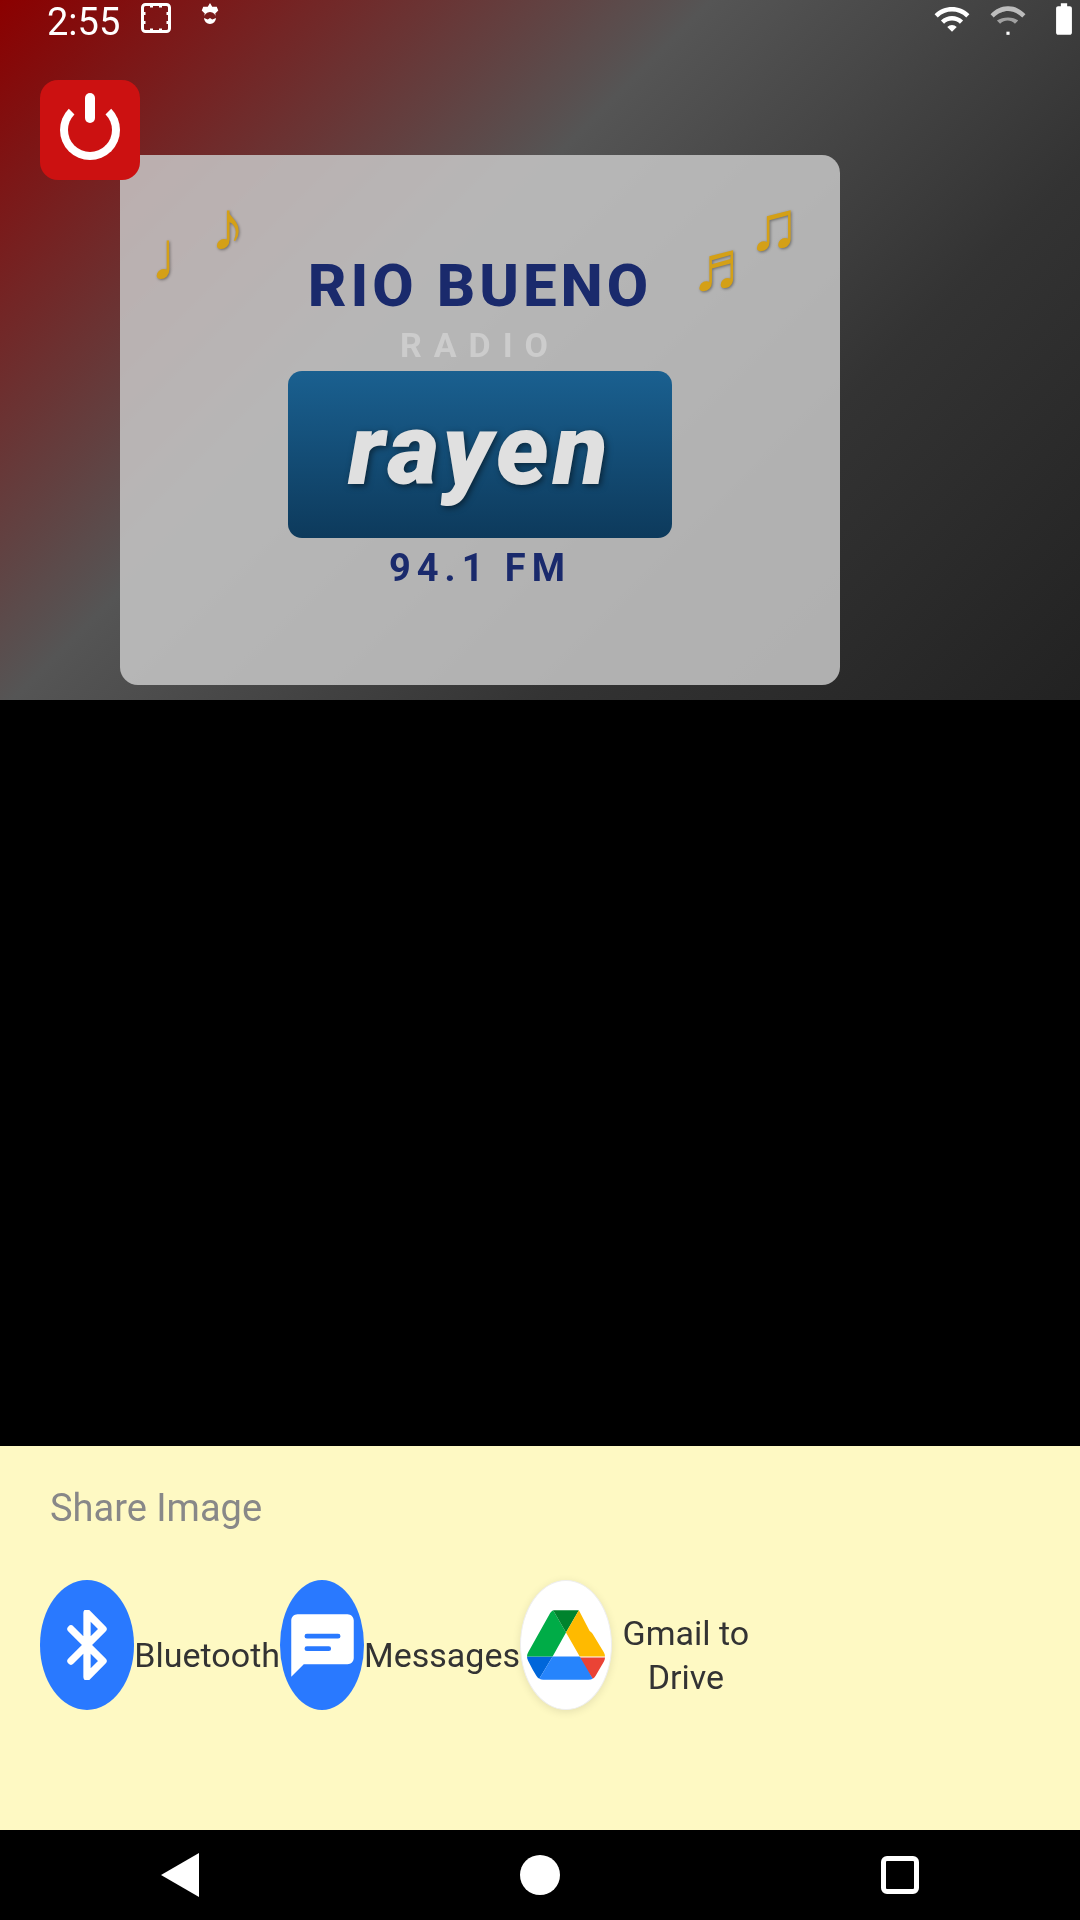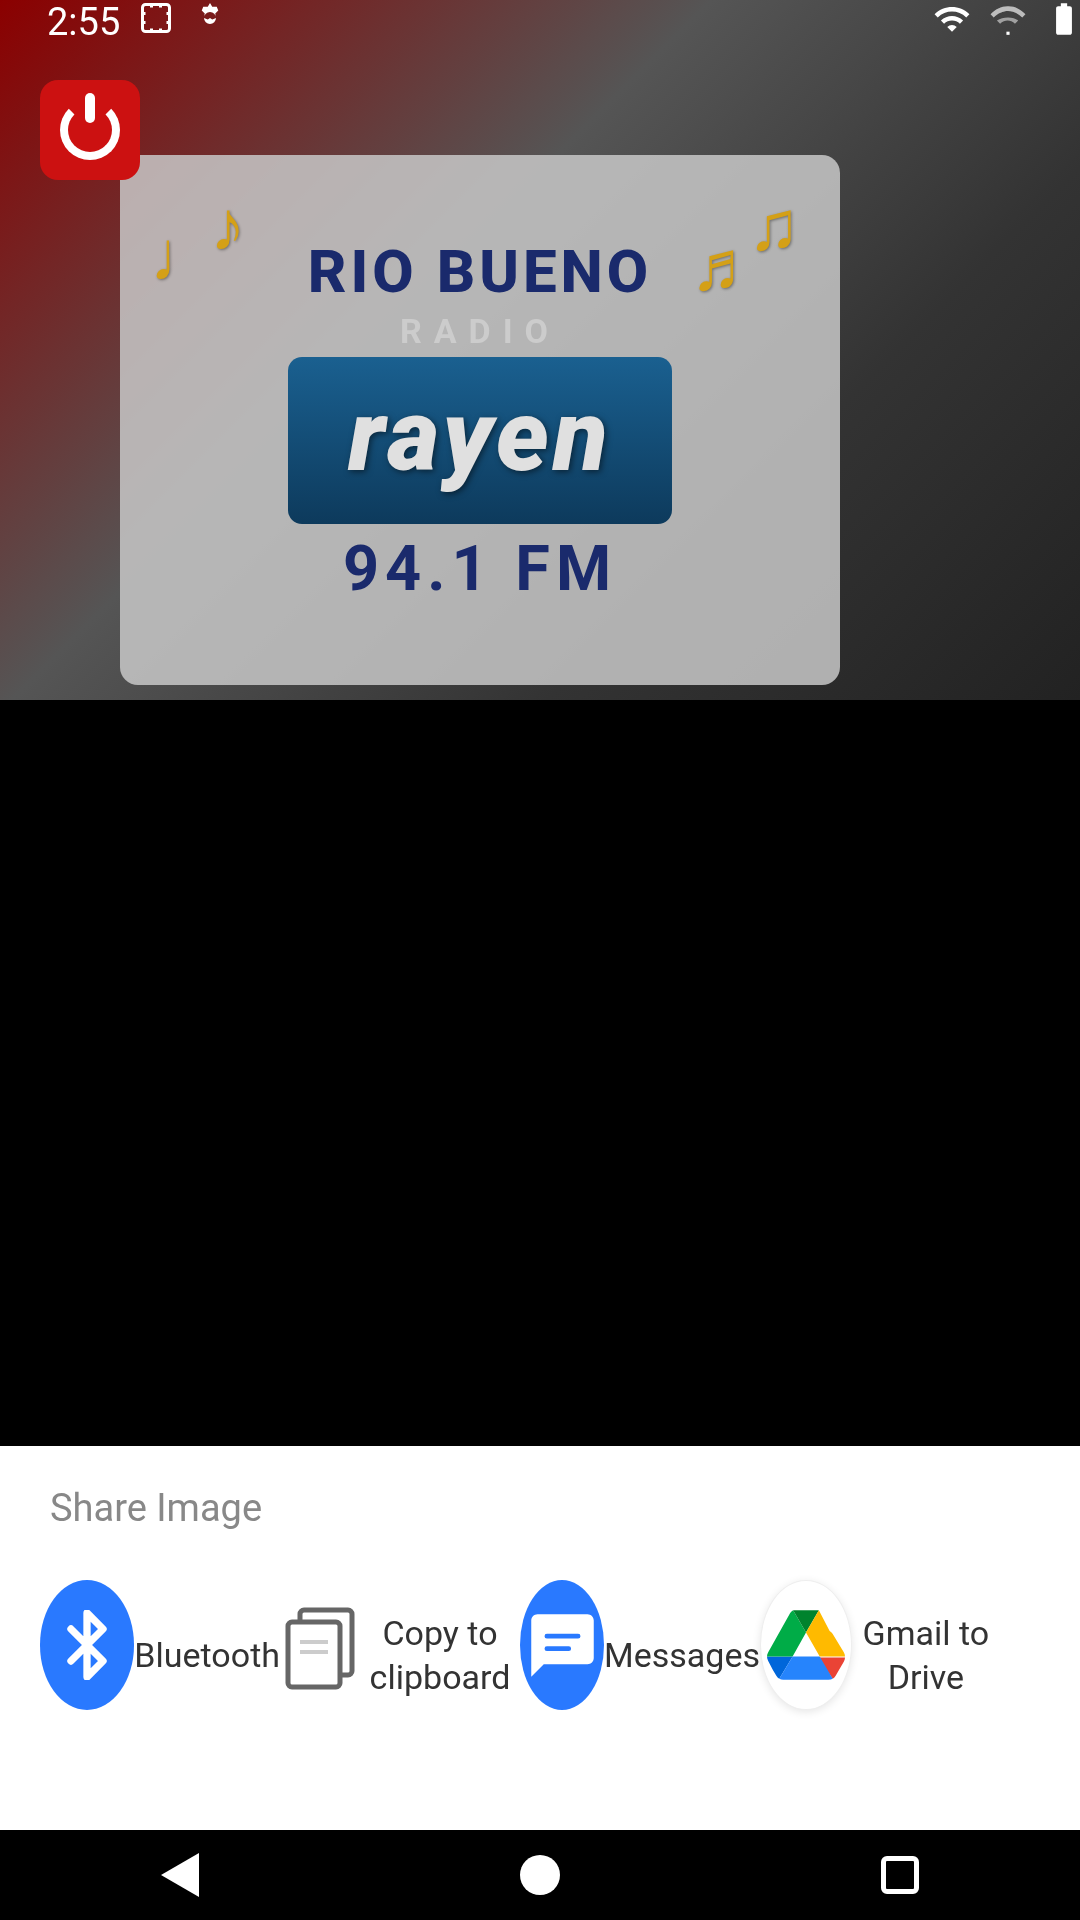--- a/index.html
+++ b/index.html
@@ -125,21 +125,21 @@
     .radio-rayen-text {
       font-size: 100px;
       font-weight: 900;
       color: #e0e0e0;
       text-align: center;
       letter-spacing: 4px;
       text-shadow: 2px 2px 6px rgba(0,0,0,0.5);
       font-style: italic;
     }
     .radio-fm-text {
-      font-size: 63px;
+      font-size: 38px;
       font-weight: 700;
       color: #1a2a6c;
       text-align: right;
       margin-top: 8px;
       letter-spacing: 6px;
     }
     
     .note {
       position: absolute;
       font-size: 70px;
@@ -150,21 +150,21 @@
     .note-2 { top: 30px; left: 90px; }
     .note-3 { top: 30px; right: 40px; }
     .note-4 { top: 70px; right: 80px; }
 
     
     .share-sheet {
       position: absolute;
       bottom: 90px;
       left: 0;
       width: 100%;
-      background: #ffffff;
+      background: #fef9c3;
       border-radius: 0;
       padding: 40px 40px 50px 40px;
       z-index: 50;
     }
     .share-title {
       font-size: 38px;
       color: #888;
       font-weight: 400;
       margin-bottom: 50px;
       padding-left: 10px;
@@ -353,34 +353,20 @@
 
     <div class="share-item">
       <div class="share-icon-circle bluetooth-circle">
         <svg class="bluetooth-svg" viewBox="0 0 24 24">
           <polyline points="6.5 6.5 17.5 17.5 12 23 12 1 17.5 6.5 6.5 17.5" stroke="white" stroke-width="2.5" fill="none" stroke-linejoin="round"></polyline>
         </svg>
       </div>
       <span class="share-label">Bluetooth</span>
     </div>
 
-    <div class="share-item">
-      <div class="share-icon-circle clipboard-circle">
-        <svg width="80" height="90" viewBox="0 0 80 90">
-
-          <rect x="20" y="10" width="52" height="65" rx="4" fill="none" stroke="#666" stroke-width="5"></rect>
-
-          <rect x="8" y="22" width="52" height="65" rx="4" fill="white" stroke="#666" stroke-width="5"></rect>
-
-          <line x1="20" y1="42" x2="48" y2="42" stroke="#ccc" stroke-width="4"></line>
-          <line x1="20" y1="52" x2="48" y2="52" stroke="#ccc" stroke-width="4"></line>
-        </svg>
-      </div>
-      <span class="share-label">Copy to clipboard</span>
-    </div>
 
 
     <div class="share-item">
       <div class="share-icon-circle messages-circle">
         <svg width="75" height="75" viewBox="0 0 24 24">
           <path d="M20 2H4c-1.1 0-2 .9-2 2v18l4-4h14c1.1 0 2-.9 2-2V4c0-1.1-.9-2-2-2z" fill="white"></path>
           <path d="M7 9h10M7 13h7" stroke="#2979ff" stroke-width="1.5" stroke-linecap="round"></path>
         </svg>
       </div>
       <span class="share-label">Messages</span>

